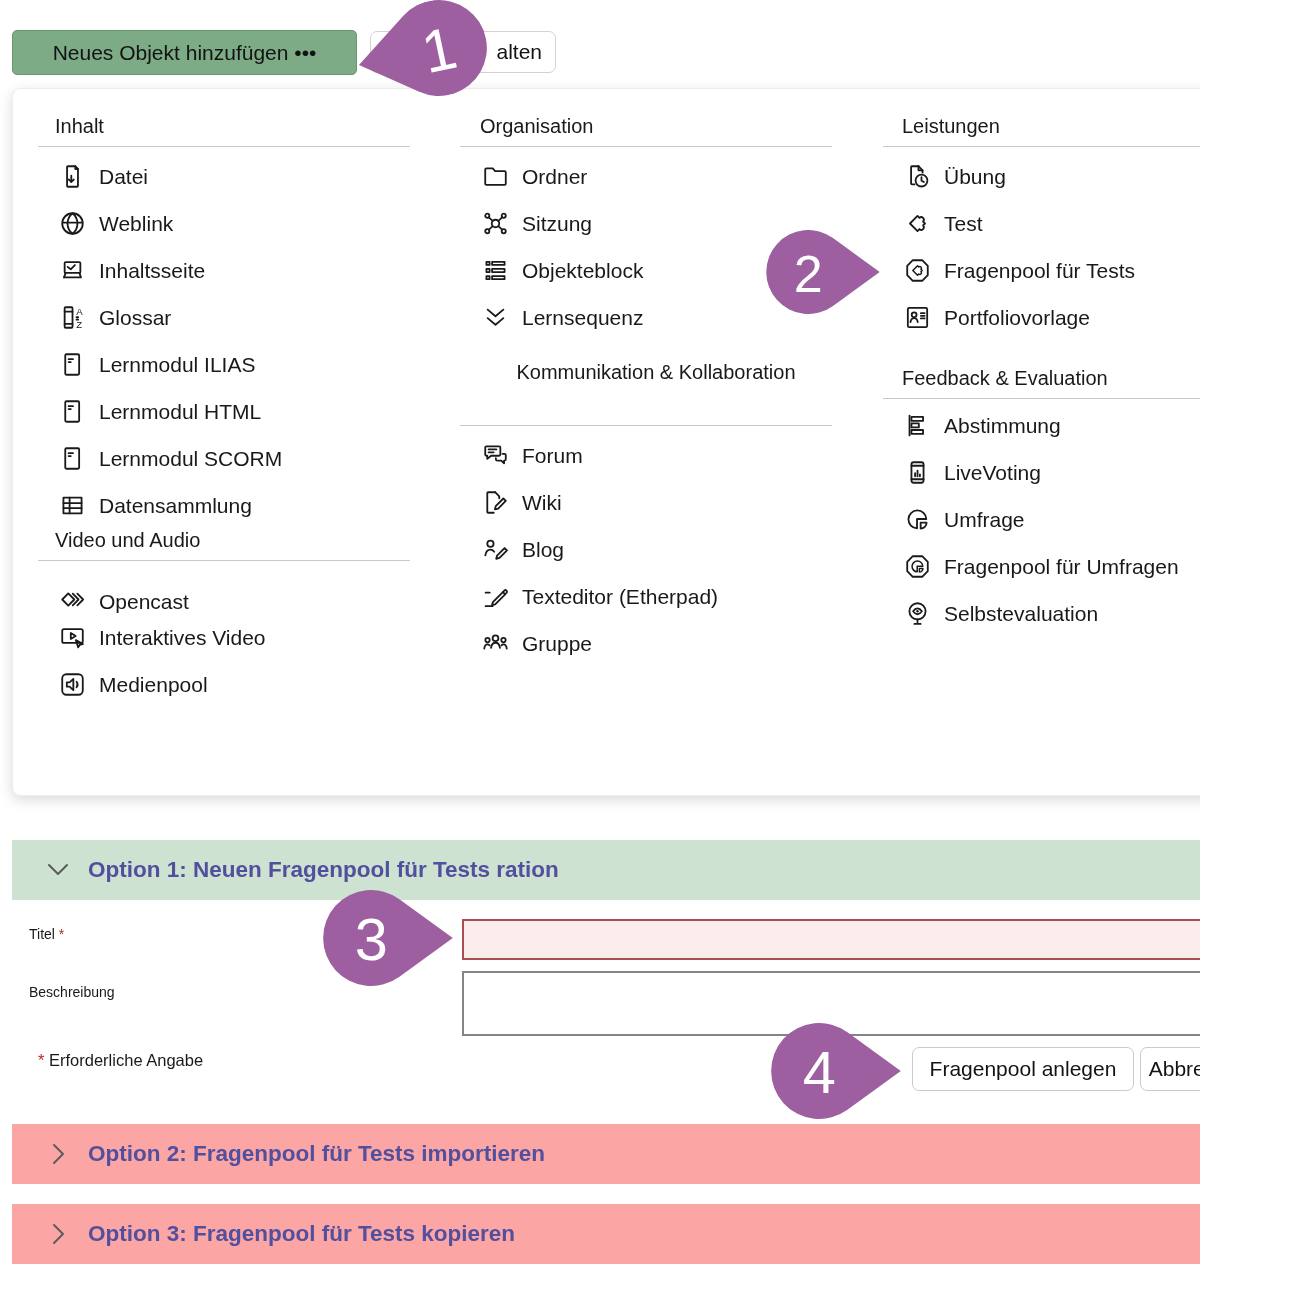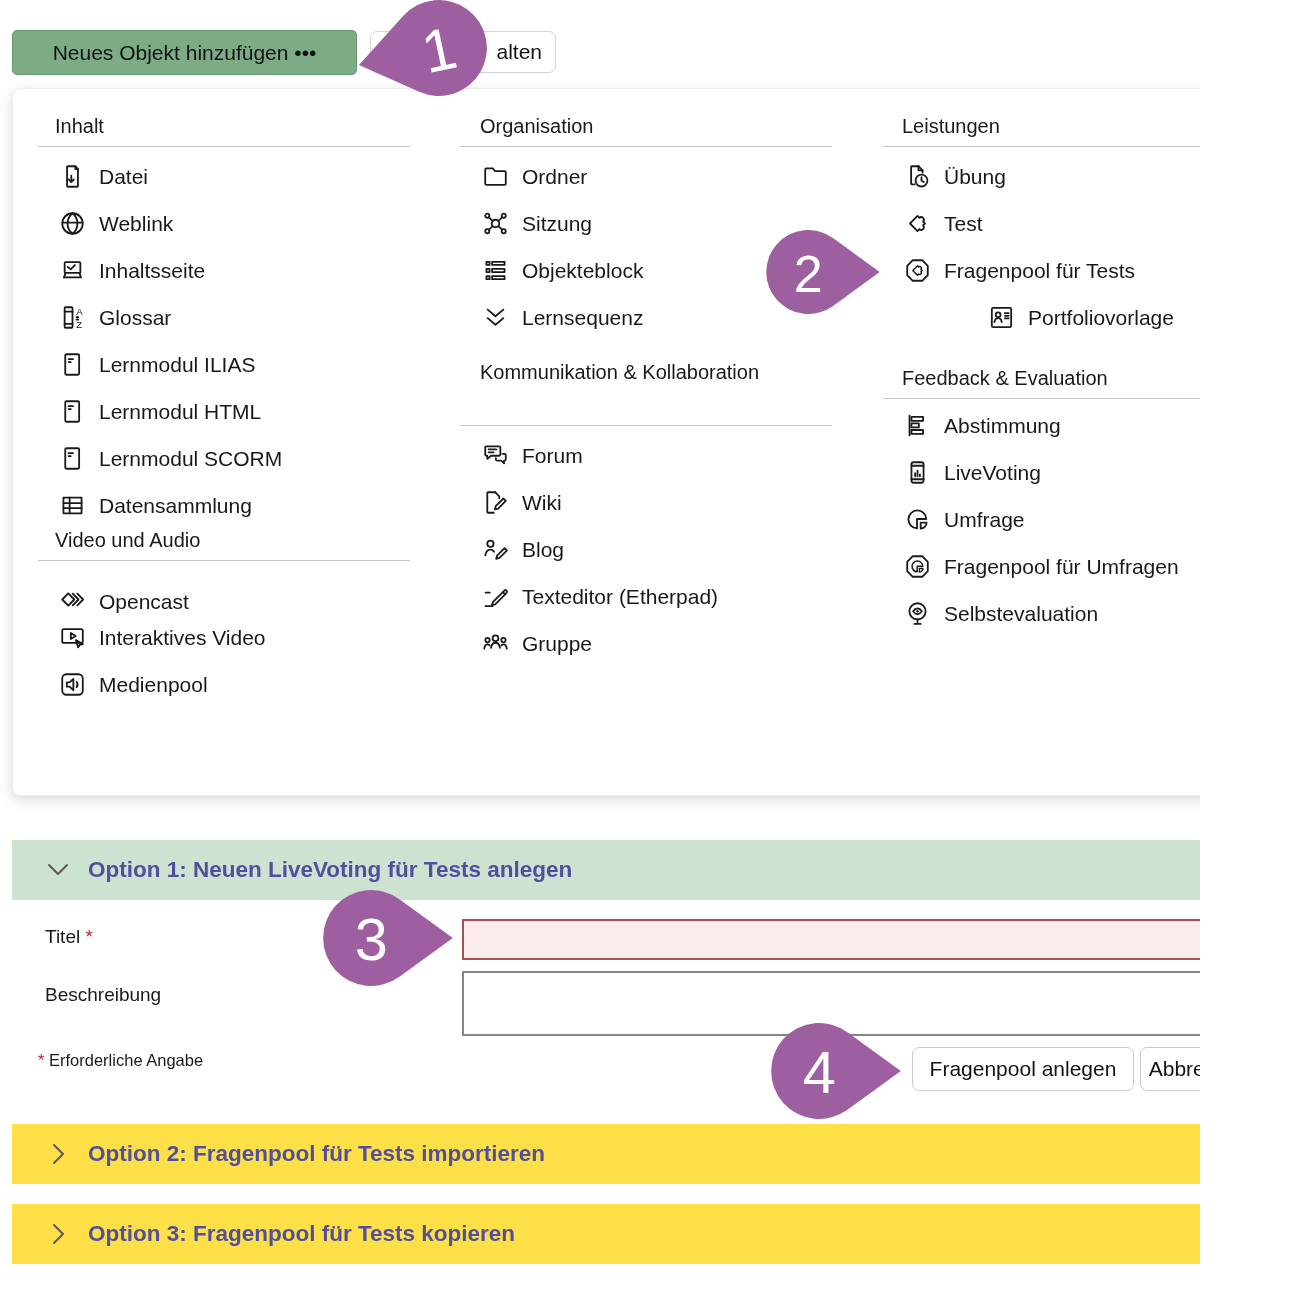--- a/index.html
+++ b/index.html
@@ -22,27 +22,27 @@
   .sec-title span{display:inline-block;}
   .items{margin-top:6px;}
   .item{display:flex;align-items:center;height:47px;cursor:pointer;}
   .icn{width:30px;height:30px;display:flex;align-items:center;justify-content:center;flex:0 0 30px;margin-right:12px;}
   .icn svg{width:29px;height:29px;stroke:#1a1a1a;stroke-width:1.5;fill:none;stroke-linecap:round;stroke-linejoin:round;}
   .lbl{font-size:21px;white-space:nowrap;}
 
   
   .opt-bar{position:absolute;left:12px;width:1277px;height:60px;display:flex;align-items:center;cursor:pointer;}
   .opt-green{background:#cde2d1;}
-  .opt-gray{background:#fde047;align-items:center;}
+  .opt-gray{background:#fca5a5;align-items:center;}
   .opt-chevron{margin-left:31px;width:30px;height:30px;flex:0 0 30px;display:flex;align-items:center;justify-content:center;}
   .opt-chevron svg{width:26px;height:26px;stroke:#5c5c5c;stroke-width:2;fill:none;stroke-linecap:round;stroke-linejoin:round;}
   .opt-label{margin-left:15px;font-size:22.5px;font-weight:bold;color:#514f9e;}
 
   
-  .form-label{position:absolute;left:45px;font-size:19px;color:#191919;}
+  .form-label{position:absolute;left:29px;font-size:14px;color:#191919;}
   .req{color:#b02a30;}
   .inp-title{position:absolute;left:462px;top:919px;width:806px;height:41px;box-sizing:border-box;
     background:#fbecec;border:2px solid #a94f52;font-size:20px;padding:0 10px;outline:none;}
   .txt-desc{position:absolute;left:462px;top:971px;width:806px;height:65px;box-sizing:border-box;
     background:#fff;border:2px solid #858585;resize:none;font-size:20px;padding:6px 10px;outline:none;
     font-family:"Liberation Sans",sans-serif;}
   .resize-handle{position:absolute;left:1249px;top:1021px;width:12px;height:12px;pointer-events:none;}
   .footnote{position:absolute;left:38px;top:1051px;font-size:16.5px;color:#191919;}
   .btn-form{position:absolute;top:1047px;height:44px;background:#fff;border:1px solid #cbcbcb;border-radius:7px;
     display:flex;align-items:center;justify-content:center;font-size:21px;color:#131313;cursor:pointer;box-sizing:border-box;}
@@ -230,21 +230,21 @@
             <svg viewBox="0 0 24 24">
               <path d="M5.5 5.5L12 11l6.5-5.5"></path>
               <path d="M5.5 12.5L12 18l6.5-5.5"></path>
             </svg>
           </span>
         <span class="lbl">Lernsequenz</span>
       </div>
     </div>
   </div>
 
-  <div class="sec" style="left:460px;top:354px;width:372px;">
+  <div class="sec" style="left:460px;top:354px;width:372px;text-align:center;">
     <div class="sec-title" style="height:72px;line-height:36px;padding-left:20px;">
       <span style="max-width:335px;">Kommunikation &amp; Kollabo­ration</span></div>
     <div class="items">
       <div class="item" style="padding-left:20px;">
         <span class="icn">
             <svg viewBox="0 0 24 24">
               <path d="M3.5 5.4c0-.6.4-1 1-1H15c.6 0 1 .4 1 1v5.8c0 .6-.4 1-1 1H8.4L5.2 14.8v-2.6h-.7c-.6 0-1-.4-1-1z"></path>
               <path d="M6.3 7h6.4 M6.3 9.4h4.2"></path>
               <path d="M17.8 10.6h1.7c.6 0 1 .4 1 1v3.6c0 .6-.4 1-1 1h-.4v2.2l-2.4-2.2h-3.4c-.6 0-1-.4-1-1v-1"></path>
             </svg>
@@ -328,21 +328,21 @@
         <span class="icn">
             <svg viewBox="0 0 24 24">
               <path d="M8.1 3.5h7.8l4.6 4.6v7.8l-4.6 4.6H8.1l-4.6-4.6V8.1z"></path>
               <g transform="translate(12 12) scale(0.62) translate(-12 -12) rotate(45 12 12)">
                 <path vector-effect="non-scaling-stroke" d="M7.6 7.6h2.3a2.1 2.1 0 1 1 4.2 0h2.3v2.3a2.1 2.1 0 1 1 0 4.2v2.3H7.6z"></path>
               </g>
             </svg>
           </span>
         <span class="lbl">Fragenpool für Tests</span>
       </div>
-      <div class="item" style="padding-left:19px;justify-content:center;">
+      <div class="item" style="padding-left:19px;">
         <span class="icn">
             <svg viewBox="0 0 24 24">
               <rect x="4" y="4" width="16" height="16" rx="1.2"></rect>
               <circle cx="9.2" cy="9.7" r="2"></circle>
               <path d="M6.2 15.8c.3-2.2 1.6-3.3 3-3.3s2.7 1.1 3 3.3"></path>
               <path d="M14.8 8.4h3.1 M14.8 10.6h3.1 M14.8 12.8h3.1"></path>
             </svg>
           </span>
         <span class="lbl">Portfoliovorlage</span>
       </div>
@@ -408,21 +408,21 @@
       </div>
     </div>
   </div>
 
   <div class="opt-bar opt-green" style="top:840px;">
     <span class="opt-chevron">
       <svg viewBox="0 0 26 26">
           <path d="M4 8l9 9 9-9"></path>
         </svg>
       </span>
-    <span class="opt-label">Option 1: Neuen LiveVoting für Tests anlegen</span>
+    <span class="opt-label">Option 1: Neuen Fragenpool für Tests ration</span>
   </div>
 
   <div class="form-label" style="top:926px;">
     <span>Titel</span> <span class="req">*</span>
   </div>
   <input class="inp-title" type="text" value="" style="">
   <div class="form-label" style="top:984px;">Beschreibung</div>
   <textarea class="txt-desc" style=""></textarea>
   <span class="resize-handle">
     <svg viewBox="0 0 12 12" width="12" height="12">

